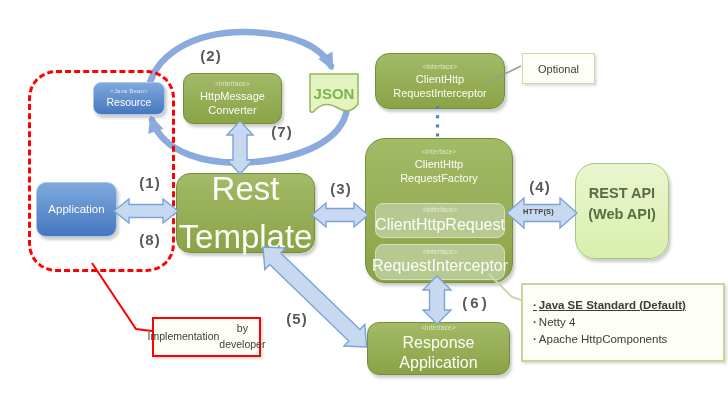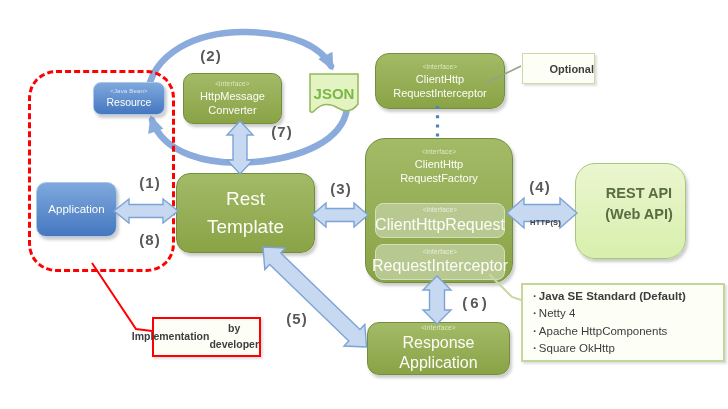--- a/index.html
+++ b/index.html
@@ -10,39 +10,39 @@
 
   .node{position:absolute;display:flex;flex-direction:column;align-items:center;justify-content:center;
         text-align:center;color:#fff;box-shadow:2px 3px 3px rgba(110,110,110,.35);z-index:3;}
   .green{background:linear-gradient(180deg,#a3ba67,#8aa346);border:1.5px solid #71903c;}
   .blue{background:linear-gradient(180deg,#7fa9dd,#4577c0);border:1px solid #a9c7ea;}
   .inner{background:#b7c991;border:1.5px solid #d4dfb8;box-shadow:none;}
   .stereo{font-size:6.5px;line-height:1.5;color:#dde9c2;letter-spacing:.2px;}
   .blue .stereo{color:#d6e7fa;font-size:6px;}
   .inner .stereo{color:#e9efda;}
   .nline{font-size:11px;line-height:1.3;color:#fdfdf8;}
-  .big .nline{font-size:19px;line-height:1.45;}
+  .big .nline{font-size:33px;line-height:1.45;}
   .eh .nline{font-size:16px;}
   .inner .nline{font-size:16px;}
 
-  .rest-api{color:#5a6c42;font-weight:bold;font-size:14.5px;line-height:1.45;padding-left:17px;}
-  .whitebox{position:absolute;background:#fdfef6;display:flex;align-items:center;justify-content:flex-end;
-            text-align:center;color:#3e3e3e;font-weight:bold;z-index:3;box-shadow:2px 2px 2px rgba(150,150,150,.3);}
+  .rest-api{color:#5a6c42;font-weight:bold;font-size:14.5px;line-height:1.45;}
+  .whitebox{position:absolute;background:#fdfef6;display:flex;align-items:center;justify-content:center;
+            text-align:center;color:#3e3e3e;font-weight:normal;z-index:3;box-shadow:2px 2px 2px rgba(150,150,150,.3);}
   .impl-list{flex-direction:column;align-items:flex-start;justify-content:center;font-weight:normal;
              padding:4px 10px;box-sizing:border-box;}
   .impl-item{font-size:11.5px;line-height:1.5;color:#3d3d3d;white-space:nowrap;}
-  .impl-item:first-child{font-weight:bold;}
+  .impl-item:first-child{font-weight:bold;text-decoration:underline;}
   .impl-item .b{font-weight:bold;margin-right:2px;}
 
   .dashed-boundary{position:absolute;left:28px;top:70px;width:141px;height:196px;
                    border:3.5px dashed #ff0000;border-radius:28px;z-index:2;}
 
   .step{position:absolute;width:40px;text-align:center;font-size:15px;font-weight:600;
         color:#595959;letter-spacing:1px;z-index:5;}
-  .https{position:absolute;left:523px;top:218px;width:38px;text-align:right;font-size:7.5px;
+  .https{position:absolute;left:523px;top:207px;width:38px;text-align:left;font-size:7.5px;
          font-weight:bold;color:#3f3f3f;z-index:5;letter-spacing:.2px;}
   .dev-note{border:2px solid #ff0000;flex-direction:row;font-size:10.5px;line-height:1.5;}
   .optional-box{border:1.5px solid #c9dba6;font-size:11px;}
   .impl-box{border:2px solid #c3d69b;}
 </style>
 </head>
 <body>
 
 <div class="canvas">
 
@@ -115,21 +115,20 @@
   </div>
 
   <div class="whitebox optional-box" style="left:522px;top:53px;width:71px;height:29px;">
     <span>Optional</span>
   </div>
 
   <div class="whitebox impl-list impl-box" style="left:521px;top:283px;width:204px;height:79px;">
     <div class="impl-item"><span class="b">·</span><span>Java SE Standard (Default)</span></div>
     <div class="impl-item"><span class="b">·</span><span>Netty 4</span></div>
     <div class="impl-item"><span class="b">·</span><span>Apache HttpComponents</span></div>
-    <div class="impl-item"><span class="b">·</span><span>Square OkHttp</span></div>
   </div>
 
   <div class="whitebox dev-note" style="left:152px;top:317px;width:105px;height:36px;">
     <div>Implementation</div>
     <div>by developer</div>
   </div>
 
   <svg class="layer z4" width="728" height="409">
     <line x1="486" y1="83" x2="521" y2="66" stroke="#93a383" stroke-width="1.6"></line>
     <polyline points="489,274 512,297 521,300" fill="none" stroke="#c8d8a6" stroke-width="2"></polyline>

